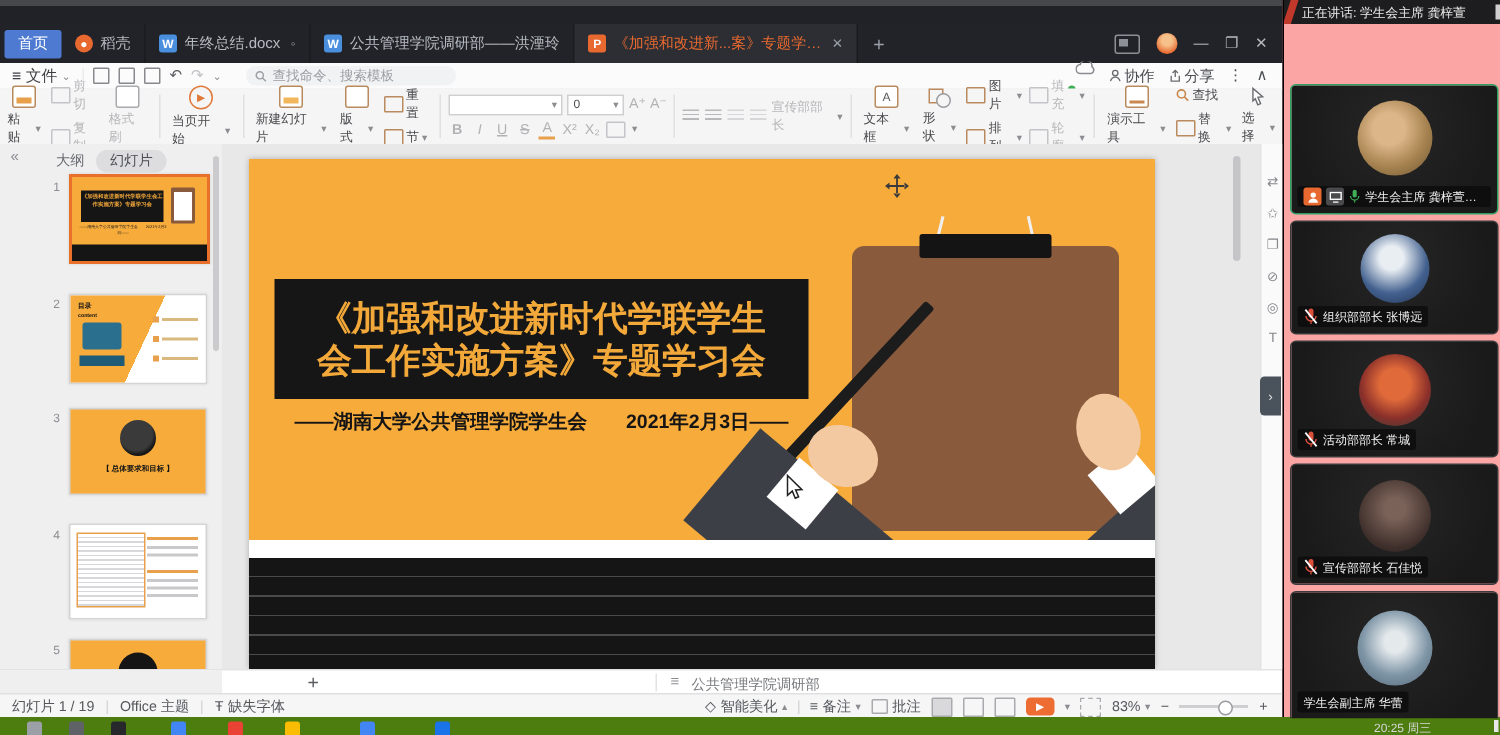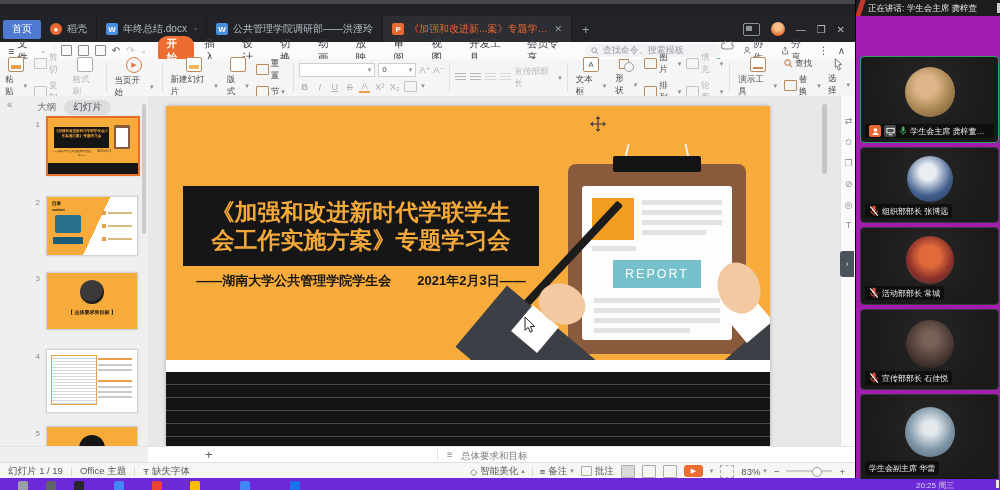--- a/index.html
+++ b/index.html
@@ -138,26 +138,26 @@
   .sb-item{padding:0 8px;display:flex;align-items:center;gap:3px;}
   .sb-div{width:1px;height:9px;background:#d8d8da;}
   .sb-right{margin-left:auto;display:flex;align-items:center;gap:7px;padding-right:10px;}
   .view-ic{width:12px;height:11px;border:1px solid #a9aaae;border-radius:1px;}
   .view-ic.on{background:#d9d9db;}
   .sb-play{width:19px;height:12px;background:#ec6c31;border-radius:3px;color:#fff;font-size:7px;
     display:flex;align-items:center;justify-content:center;}
   .zoom-track{width:46px;height:2px;background:#cfcfd1;position:relative;}
   .zoom-knob{position:absolute;left:26px;top:-3px;width:8px;height:8px;border-radius:50%;background:#fff;border:1px solid #9a9ca0;}
   
-  #taskbar{left:0;top:478px;width:1000px;height:12px;background:#6d28d9;overflow:hidden;}
+  #taskbar{left:0;top:478px;width:1000px;height:12px;background:#4d7c0f;overflow:hidden;}
   .tk-ic{position:absolute;top:3px;width:10px;height:12px;border-radius:2px;}
   .tk-time{position:absolute;left:916px;top:2px;font-size:8px;color:#d8d8da;}
   .tk-edge{position:absolute;left:996px;top:2px;width:3px;height:8px;background:#e8e8ea;}
   
-  #meeting{left:855px;top:0;width:145px;height:478px;background:#a21caf;border-left:1px solid #000;}
+  #meeting{left:855px;top:0;width:145px;height:478px;background:#fca5a5;border-left:1px solid #000;}
   #speakbar{position:absolute;left:0;top:0;width:145px;height:16px;background:#1d1d1f;overflow:hidden;}
   .speak-accent{position:absolute;left:2px;top:-2px;width:5px;height:20px;background:#c0392b;transform:rotate(18deg);}
   .speak-txt{position:absolute;left:12px;top:3px;font-size:8.5px;color:#e8e8e8;white-space:nowrap;}
   .speak-nub{position:absolute;right:1px;top:3px;width:3px;height:10px;background:#cfcfcf;}
   .vtile{position:absolute;left:4px;width:137px;background:radial-gradient(circle at 50% 35%,#262626 0,#1a1a1a 75%);
     border:1px solid #3a3a3c;border-radius:4px;}
   .vtile.speaking{border:1.5px solid #2f9e63;}
   .avatar{position:absolute;left:50%;transform:translateX(-50%);border-radius:50%;}
   .a1{background:radial-gradient(circle at 42% 38%,#dcb588 25%,#a5824f 60%,#6e5433);}
   .a2{background:radial-gradient(circle at 45% 35%,#e9eef3 20%,#43618f 60%,#1d3050);}
@@ -217,32 +217,20 @@
       <span class="cr">⌄</span>
     </div>
     <div class="qat">
       <span class="qico"></span>
       <span class="qico"></span>
       <span class="qico"></span>
       <span class="qglyph">↶</span>
       <span class="qglyph dim">↷</span>
       <span class="cr">⌄</span>
     </div>
-    <div class="menu-items">
-      <span class="mi active">开始</span>
-      <span class="mi">插入</span>
-      <span class="mi">设计</span>
-      <span class="mi">切换</span>
-      <span class="mi">动画</span>
-      <span class="mi">放映</span>
-      <span class="mi">审阅</span>
-      <span class="mi">视图</span>
-      <span class="mi">开发工具</span>
-      <span class="mi">会员专享</span>
-    </div>
     <div class="searchbox">
       <svg width="8" height="8" viewBox="0 0 10 10">
           <circle cx="4" cy="4" r="3" fill="none" stroke="#9b9da2" stroke-width="1.2"></circle>
           <line x1="6.2" y1="6.2" x2="9" y2="9" stroke="#9b9da2" stroke-width="1.2"></line>
         </svg>
       <span>查找命令、搜索模板</span>
     </div>
     <div class="mb-right">
       <span style="position:relative"><svg width="13" height="9" viewBox="0 0 13 9">
             <path d="M3.5 8a3 3 0 01-.3-6A4 4 0 0111 3.6 2.4 2.4 0 0110.4 8z" fill="none" stroke="#8a8c90" stroke-width="1.1"></path>
@@ -511,33 +499,20 @@
       <div id="sy">
         <div class="title-box">
           <span class="title-line">《加强和改进新时代学联学生</span>
           <span class="title-line">会工作实施方案》专题学习会</span>
         </div>
         <div class="subtitle">——湖南大学公共管理学院学生会　　2021年2月3日——</div>
 
         <div class="board">
           <span class="hook" style="left:58px"></span>
           <span class="hook" style="left:118px;transform:rotate(-12deg)"></span>
-          <div class="paper">
-            <div class="p-img"></div>
-            <span class="p-ln" style="left:60px;top:14px;width:80px"></span>
-            <span class="p-ln" style="left:60px;top:24px;width:80px"></span>
-            <span class="p-ln" style="left:60px;top:34px;width:80px"></span>
-            <span class="p-ln" style="left:60px;top:44px;width:64px"></span>
-            <span class="p-ln" style="left:10px;top:60px;width:44px"></span>
-            <div class="report">REPORT</div>
-            <span class="p-ln" style="left:12px;top:112px;width:126px"></span>
-            <span class="p-ln" style="left:12px;top:122px;width:126px"></span>
-            <span class="p-ln" style="left:12px;top:132px;width:126px"></span>
-            <span class="p-ln" style="left:12px;top:142px;width:96px"></span>
-          </div>
           <div class="clip"></div>
         </div>
 
         <div class="pencil"></div>
         <div class="sleeve" style="left:300px;top:212px;width:130px;height:80px;transform:rotate(40deg);"></div>
         <div class="cuff" style="left:352px;top:206px;width:34px;height:34px;transform:rotate(40deg);"></div>
         <div class="hand" style="left:372px;top:178px;width:48px;height:40px;transform:rotate(24deg);"></div>
         <div class="sleeve" style="left:555px;top:210px;width:140px;height:90px;transform:rotate(-42deg);"></div>
         <div class="cuff" style="left:566px;top:196px;width:34px;height:34px;transform:rotate(-40deg);"></div>
         <div class="hand" style="left:552px;top:156px;width:42px;height:52px;transform:rotate(-18deg);"></div>
@@ -563,21 +538,21 @@
     <span class="rail-ic" style="top:104px">◎</span>
     <span class="rail-ic" style="top:124px">T</span>
     <span class="rail-tab">›</span>
   </div>
 
   <div id="notesbar" class="abs">
     <div class="np-left"></div>
     <span class="addslide">+</span>
     <span class="notes-div"></span>
     <span class="notes-ic">≡</span>
-    <span class="notes-txt">总体要求和目标</span>
+    <span class="notes-txt">公共管理学院调研部</span>
   </div>
 
   <div id="statusbar" class="abs">
     <span class="sb-item">幻灯片 1 / 19</span>
     <span class="sb-div"></span>
     <span class="sb-item">Office 主题</span>
     <span class="sb-div"></span>
     <span class="sb-item">
         <span>Ŧ</span>
         <span>缺失字体</span>

